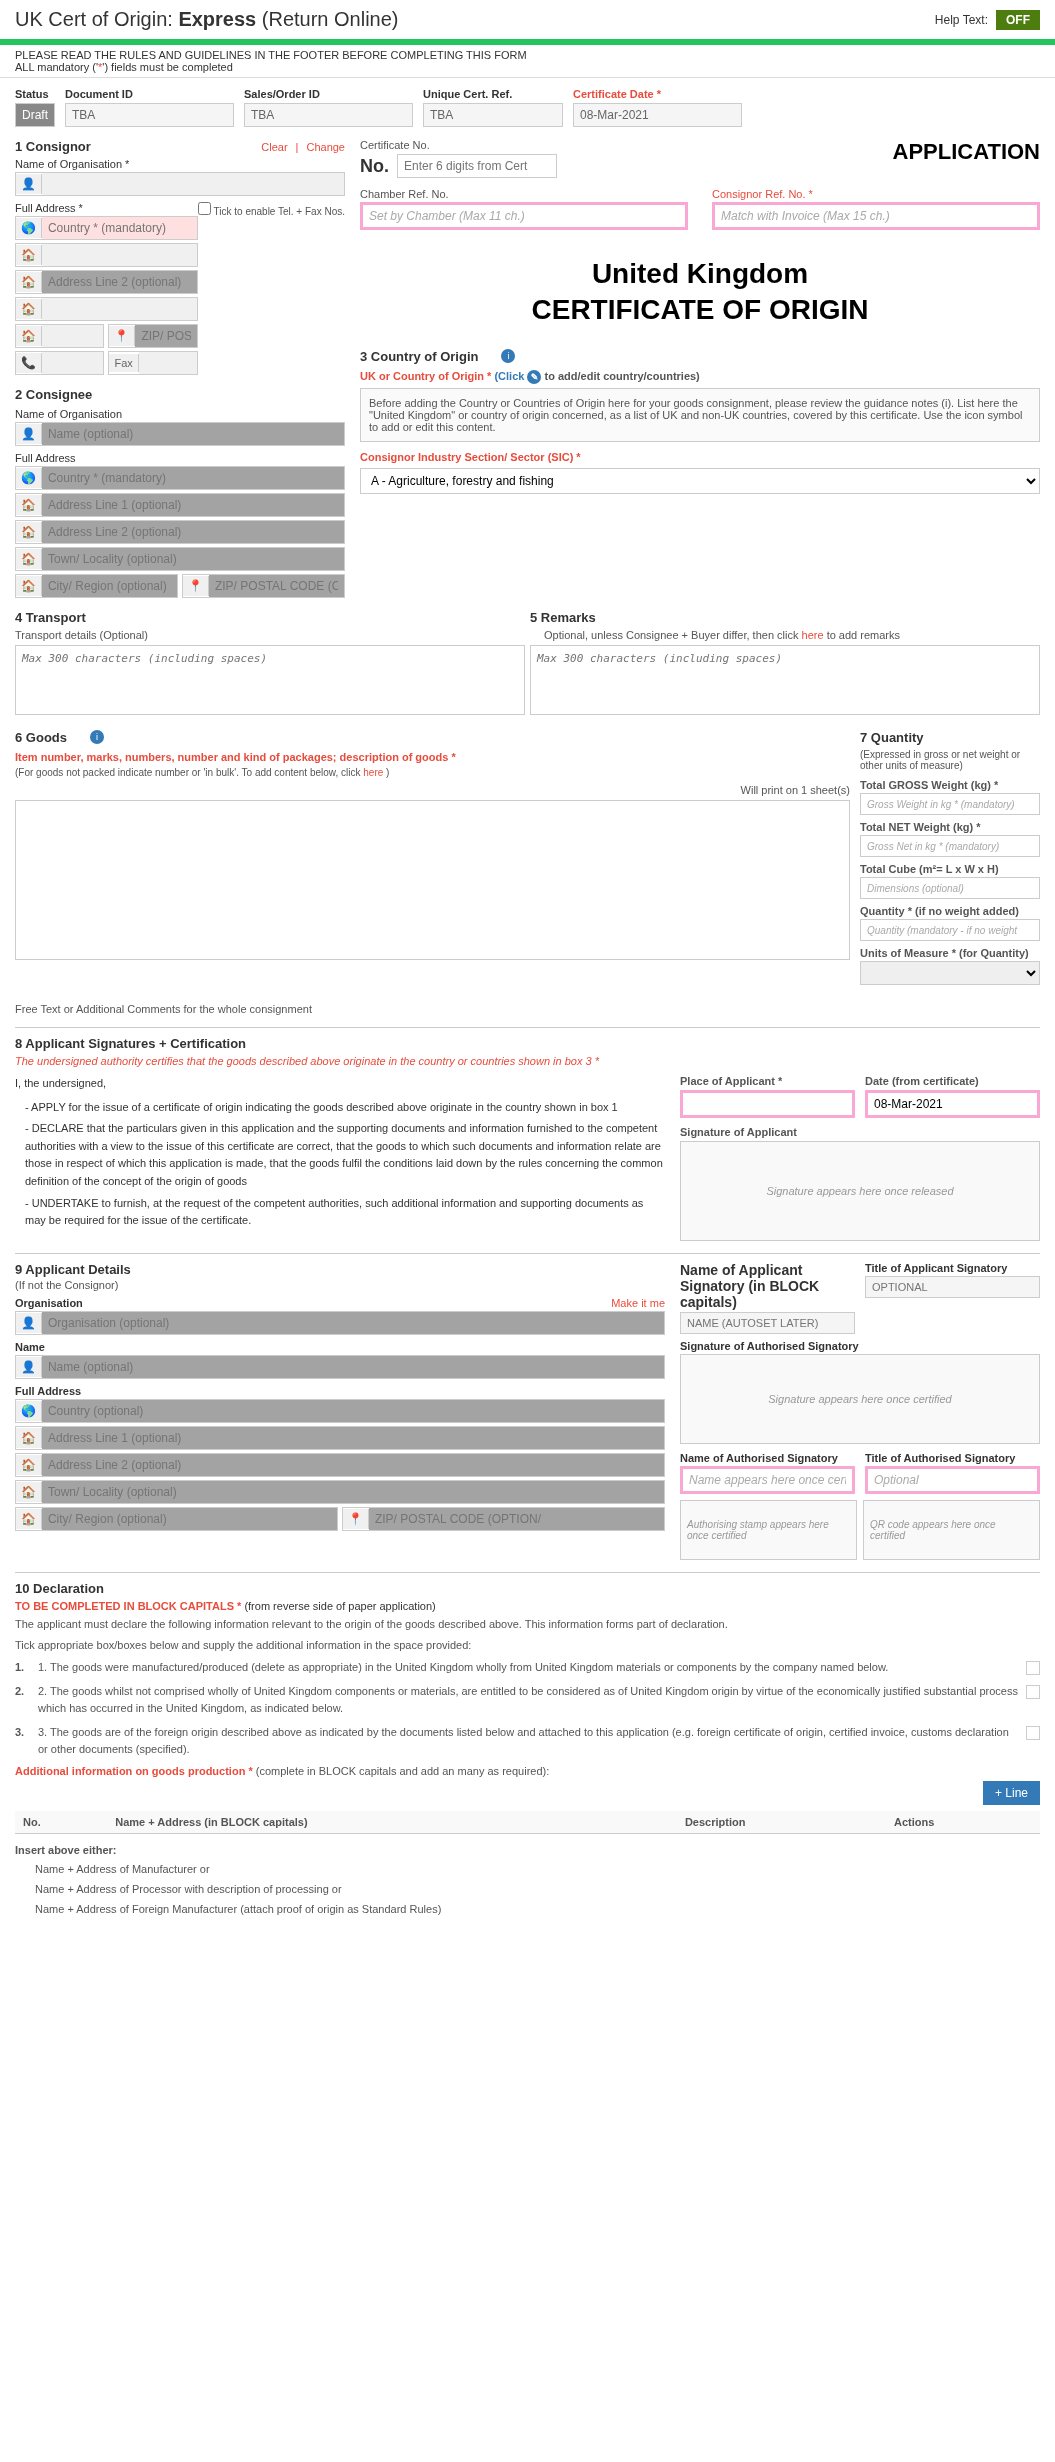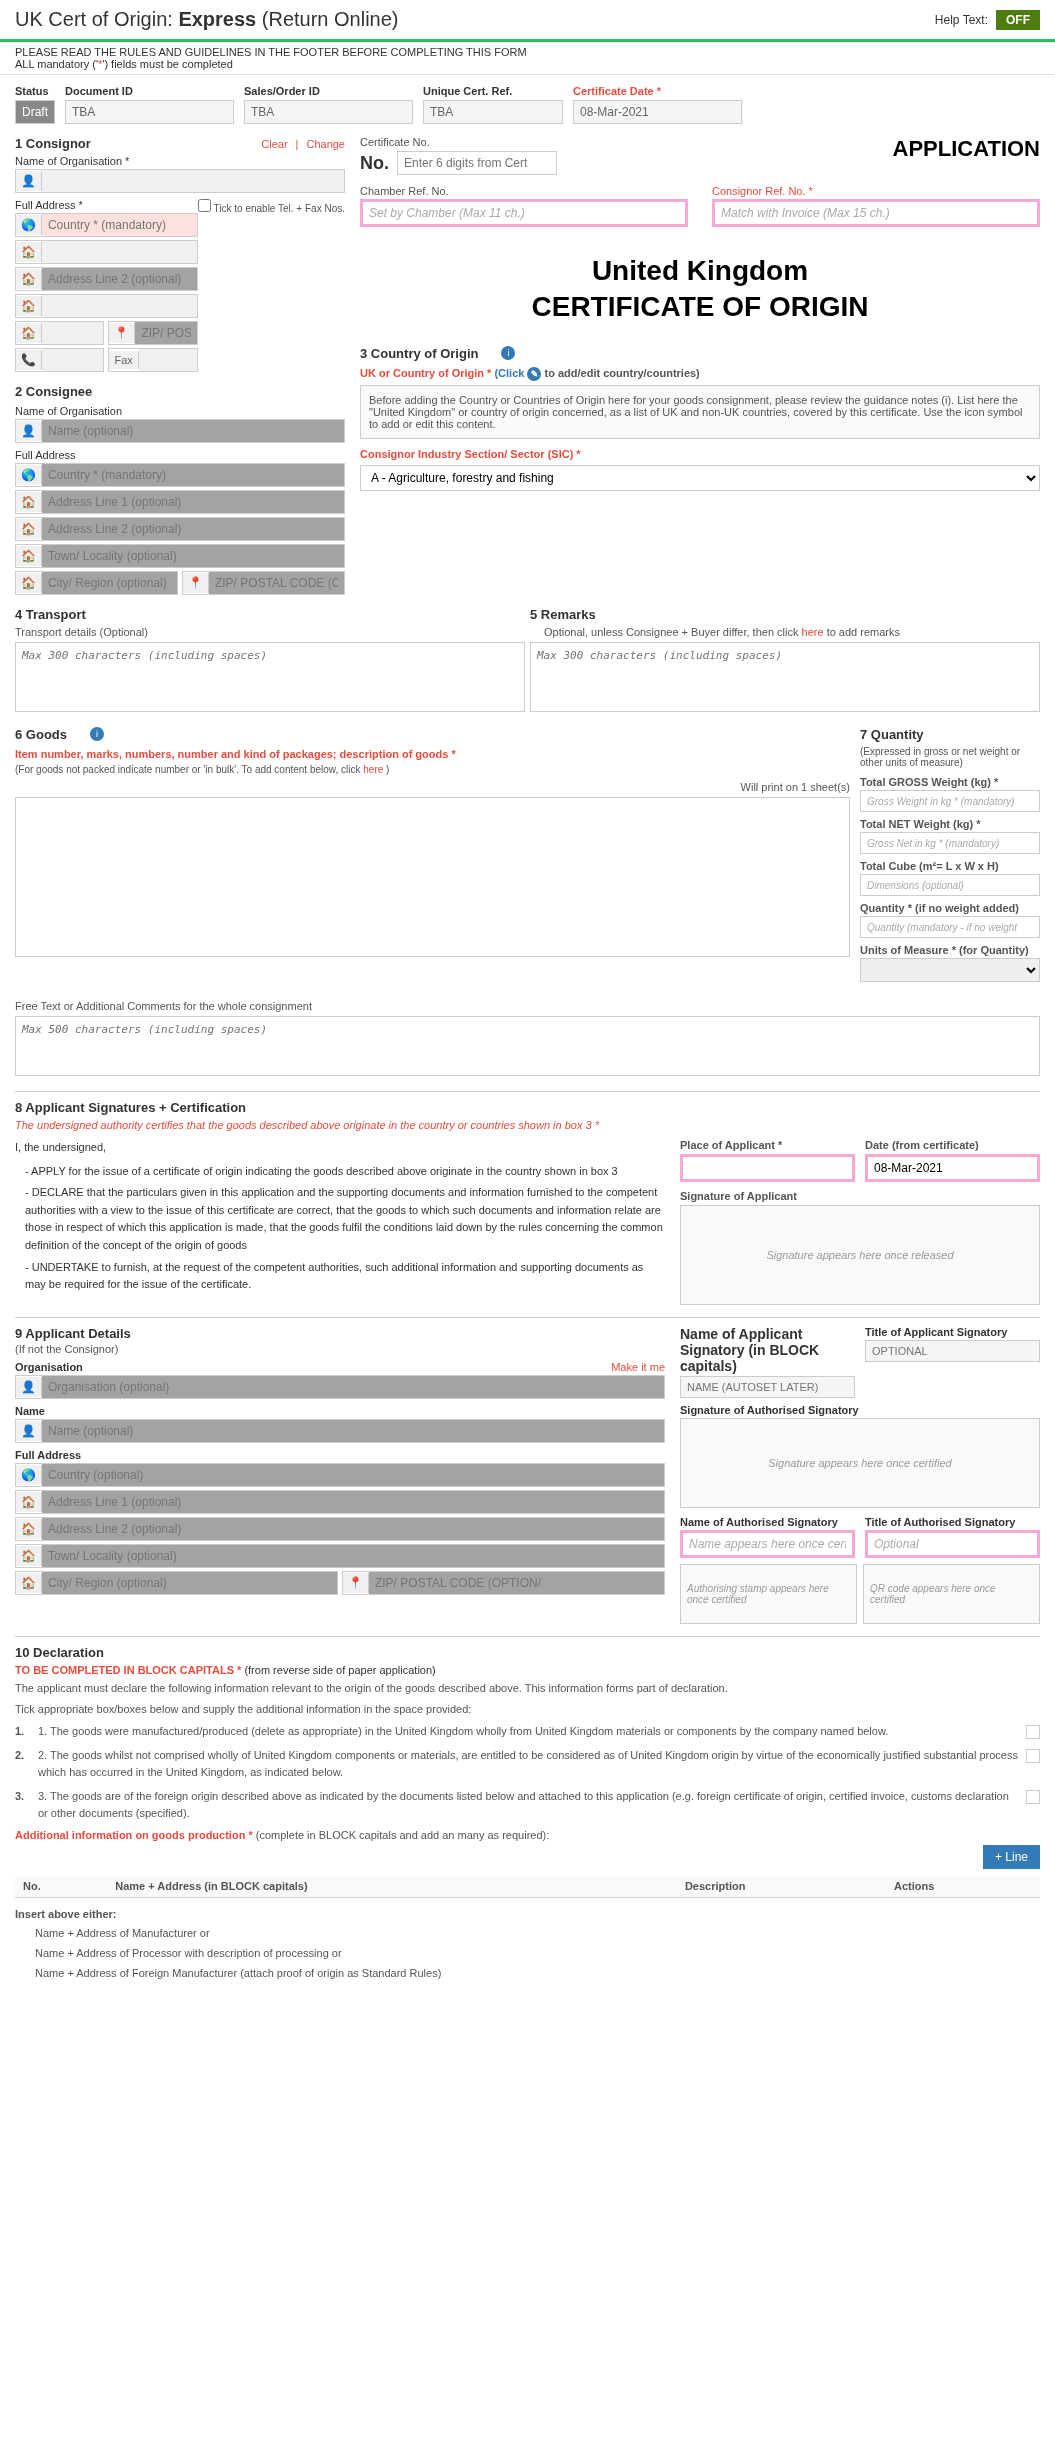--- a/index.html
+++ b/index.html
@@ -1,19 +1,19 @@
 <!DOCTYPE html>
 <html><head>
   <meta charset="utf-8">
   <style>
     * { box-sizing: border-box; margin: 0; padding: 0; }
     body { font-family: Arial, sans-serif; font-size: 12px; color: #333; background: #fff; width: 1055px; }
     
     
-    .page-header { padding: 8px 15px; border-bottom: 3px solid #22c55e; display: flex; justify-content: space-between; align-items: center; }
+    .page-header { padding: 8px 15px; border-bottom: 6px solid #22c55e; display: flex; justify-content: space-between; align-items: center; }
     .page-title { font-size: 20px; font-weight: normal; }
     .page-title strong { font-weight: bold; }
     .help-text-row { display: flex; align-items: center; gap: 8px; font-size: 12px; }
     .toggle-btn { background: #4d7c0f; color: white; border: none; padding: 3px 10px; font-size: 12px; font-weight: bold; cursor: pointer; }
     .warning-bar { background: #fff; padding: 4px 15px; font-size: 11px; color: #333; border-bottom: 1px solid #ddd; }
     .warning-bar .red { color: #e74c3c; }
     
     
     .main-content { padding: 10px 15px; }
     
@@ -418,34 +418,33 @@
 
       <div class="qty-label">Units of Measure * (for Quantity)</div>
       <select class="qty-input">
         <option></option>
       </select>
     </div>
   </div>
 
   <div class="free-text-section">
     <div class="free-text-label">Free Text or Additional Comments for the whole consignment</div>
-    <textarea class="free-text-area" placeholder="Max 500 characters (including spaces)" style=""></textarea>
   </div>
 
   <hr class="divider">
 
   <div class="signatures-section">
     <div class="section-num-title" style="margin-bottom:4px;">8 Applicant Signatures + Certification</div>
     <div style="font-size:11px;margin-bottom:8px;">
       <span style="color:#e74c3c;font-style:italic;">The undersigned authority certifies that the goods described above originate in the country or countries shown in box 3 *</span>
     </div>
     <div class="sig-layout">
       <div class="sig-left">
         <p>I, the undersigned,</p>
-        <p class="bullet">- APPLY for the issue of a certificate of origin indicating the goods described above originate in the country shown in box 3</p>
+        <p class="bullet">- APPLY for the issue of a certificate of origin indicating the goods described above originate in the country shown in box 1</p>
         <p class="bullet">- DECLARE that the particulars given in this application and the supporting documents and information furnished to the competent authorities with a view to the issue of this certificate are correct, that the goods to which such documents and information relate are those in respect of which this application is made, that the goods fulfil the conditions laid down by the rules concerning the common definition of the concept of the origin of goods</p>
         <p class="bullet">- UNDERTAKE to furnish, at the request of the competent authorities, such additional information and supporting documents as may be required for the issue of the certificate.</p>
       </div>
       <div class="sig-right">
         <div class="sig-fields-row">
           <div class="sig-field">
             <div class="sig-label">Place of Applicant *</div>
             <input type="text" class="full-input" style="">
           </div>
           <div class="sig-field">

